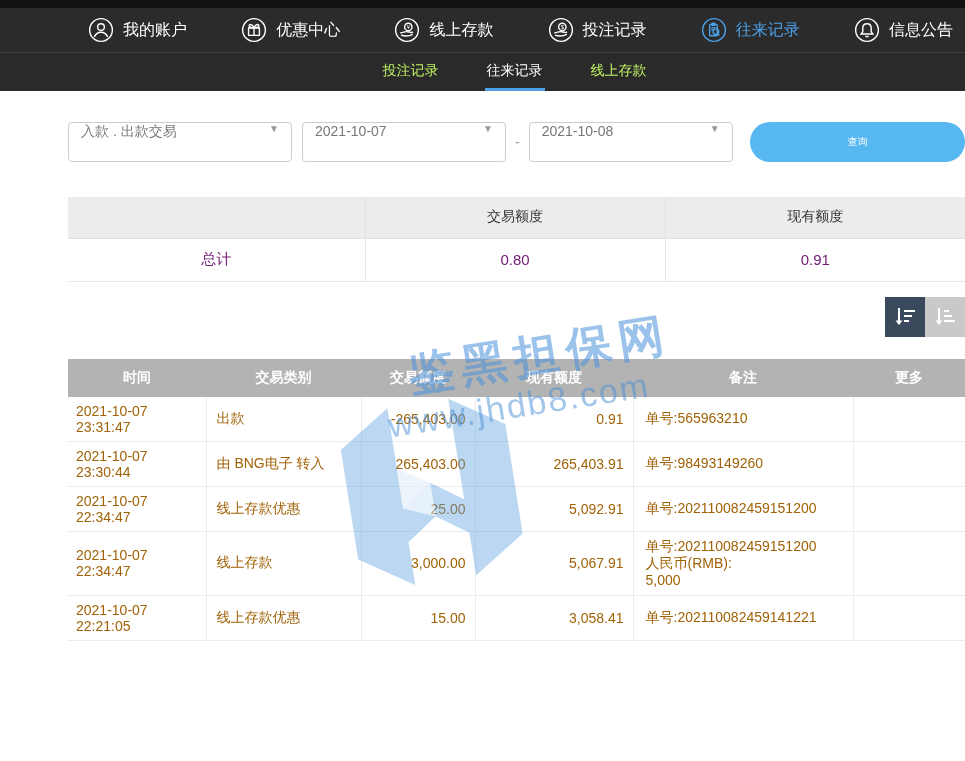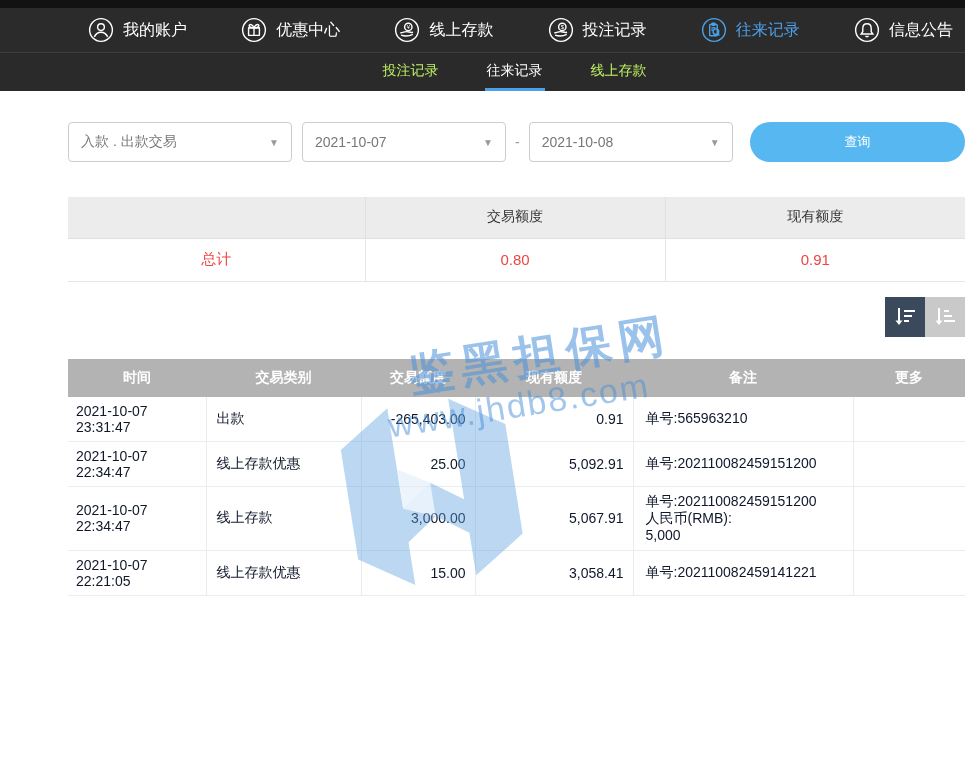--- a/index.html
+++ b/index.html
@@ -17,53 +17,53 @@
   .subnav { height:39px; background:#2a2a2a; border-top:1px solid #3e3e3e;
     display:flex; justify-content:center; gap:44px; padding-left:64px; }
   .tab { color:#bef264; font-size:14px; display:flex; align-items:center;
     cursor:pointer; border-bottom:3px solid transparent; padding:0 2px; }
   .tab.active { color:#fff; border-bottom-color:#4ba0e8; }
 
   
   .content { padding-left:68px; width:965px; }
   .filter-row { margin-top:31px; display:flex; align-items:center; width:897px; }
   .select { height:40px; border:1px solid #ccc; border-radius:4px; background:#fff;
-    display:flex; align-items:center; justify-content:space-between;
+    display:flex; align-items:flex-start; justify-content:space-between;
     padding:0 12px; color:#777; font-size:14px; cursor:pointer; }
   .sel-type { width:224px; }
   .sel-date { width:204px; }
   .sel-date.second { margin-left:10px; }
   .caret { font-size:10px; color:#999; }
   .dash { margin:0 9px; color:#999; font-size:14px; }
   .search-btn { margin-left:auto; width:215px; height:40px; border:none;
-    border-radius:20px; background:#56b7f1; color:#fff; font-size:13px;
+    border-radius:20px; background:#56b7f1; color:#fff; font-size:10px;
     font-family:Liberation Mono, monospace; cursor:pointer; }
 
   
   .summary { margin-top:35px; width:897px; border-collapse:collapse; }
   .summary th { background:#ececec; height:41px; font-size:14px; font-weight:normal;
     color:#333; border:1px solid #e0e0e0; border-top:none; }
   .summary th:first-child { border-left:none; } .summary th:last-child { border-right:none; }
   .summary td { background:#fff; height:43px; text-align:center; font-size:15px;
-    color:#ef4444; border:1px solid #e6e6e6; border-top:none; }
+    color:#701a75; border:1px solid #e6e6e6; border-top:none; }
   .summary td:first-child { border-left:none; } .summary td:last-child { border-right:none; }
 
   
   .sort-row { margin-top:15px; width:897px; display:flex; justify-content:flex-end; }
   .sort-btn { width:40px; height:40px; display:flex; align-items:center;
     justify-content:center; cursor:pointer; }
   .sort-btn.active { background:#3a4a5c; }
   .sort-btn.inactive { background:#c9c9c9; }
 
   
   .main-table { margin-top:22px; width:897px; border-collapse:collapse; font-size:14px; }
   .main-table th { background:#b3b3b3; color:#fff; height:38px; font-weight:600;
     font-size:14px; }
   .main-table td { border-bottom:1px solid #ececec; border-right:1px solid #ececec;
-    color:#0f172a; height:37px; padding:6px 0; vertical-align:middle; }
+    color:#a16207; height:37px; padding:6px 0; vertical-align:middle; }
   .main-table td:last-child { border-right:none; }
   .c-time { padding-left:8px !important; color:#555; }
   .c-type { padding-left:10px !important; }
   .c-amount, .c-balance { text-align:right; padding-right:9px !important; }
   .c-remark { padding-left:12px !important; line-height:17px; }
 
   
   .watermark { position:absolute; left:335px; top:315px; width:440px; height:280px;
     pointer-events:none; z-index:5; transform:rotate(-9deg); }
   .wm-logo { position:absolute; left:0; top:38px; width:185px; height:235px; opacity:.55; }
@@ -226,20 +226,30 @@
           <td class="c-time">2021-10-07 23:31:47</td>
           <td class="c-type">出款</td>
           <td class="c-amount">-265,403.00</td>
           <td class="c-balance">0.91</td>
           <td class="c-remark">
             <div>单号:565963210</div>
           </td>
           <td class="c-more"></td>
         </tr>
         <tr>
+          <td class="c-time">2021-10-07 23:30:44</td>
+          <td class="c-type">由 BNG电子 转入</td>
+          <td class="c-amount">265,403.00</td>
+          <td class="c-balance">265,403.91</td>
+          <td class="c-remark">
+            <div>单号:98493149260</div>
+          </td>
+          <td class="c-more"></td>
+        </tr>
+        <tr>
           <td class="c-time">2021-10-07 22:34:47</td>
           <td class="c-type">线上存款优惠</td>
           <td class="c-amount">25.00</td>
           <td class="c-balance">5,092.91</td>
           <td class="c-remark">
             <div>单号:202110082459151200</div>
           </td>
           <td class="c-more"></td>
         </tr>
         <tr>

